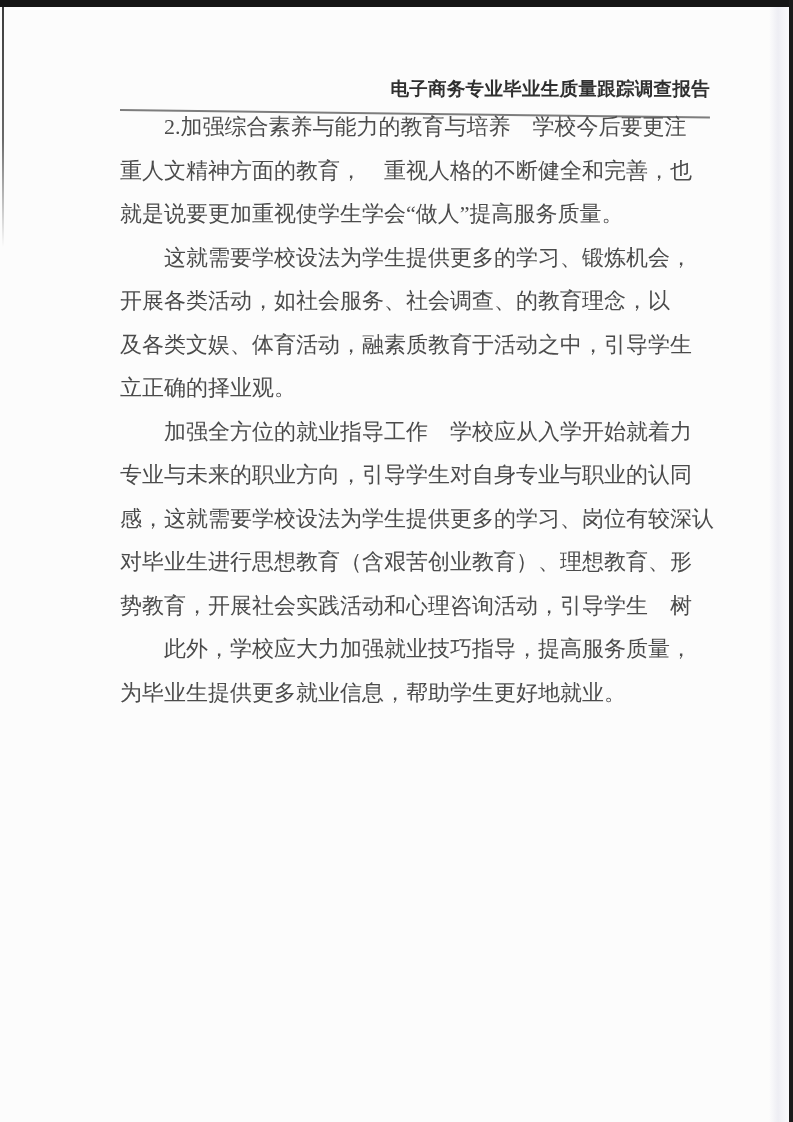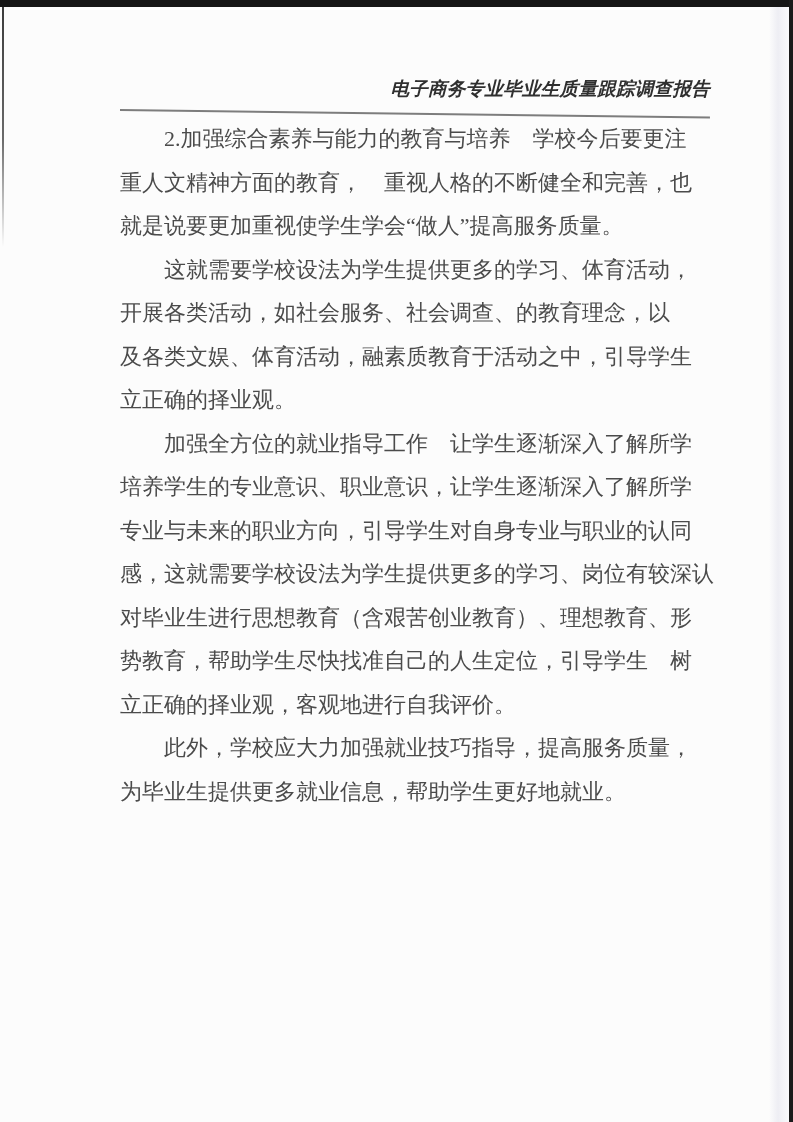--- a/index.html
+++ b/index.html
@@ -45,34 +45,33 @@
     position: absolute;
     top: 76px; left: 120px;
     width: 590px;
     text-align: right;
     font-family: "Liberation Sans", "DejaVu Sans", sans-serif;
     font-weight: 700;
     font-size: 18.5px;
     letter-spacing: 0.3px;
     color: #2f2f2f;
     white-space: nowrap;
-    font-style: italic;
   }
   .head-rule {
     position: absolute;
     top: 109px; left: 120px;
     width: 590px; height: 2px;
     background: #7d7d7d;
     transform: rotate(0.72deg);
     transform-origin: left center;
   }
   
   .body-text {
     position: absolute;
-    top: 117px; left: 120px;
+    top: 105px; left: 120px;
     width: 574px;
     font-size: 22px;
     line-height: 43.5px;
     color: #4b4b4b;
     letter-spacing: 0px;
   }
   .body-text p {
     margin: 0;
     padding: 0;
   }
@@ -102,34 +101,32 @@
 
   <main class="body-text">
 
     <p>
       <span class="line indent">2.加强综合素养与能力的教育与培养　学校今后要更注</span>
       <span class="line">重人文精神方面的教育，　重视人格的不断健全和完善，也</span>
       <span class="line">就是说要更加重视使学生学会“做人”提高服务质量。</span>
     </p>
 
     <p>
-      <span class="line indent">这就需要学校设法为学生提供更多的学习、体育活动，</span>
+      <span class="line indent">这就需要学校设法为学生提供更多的学习、锻炼机会，</span>
       <span class="line">开展各类活动，如社会服务、社会调查、的教育理念，以</span>
       <span class="line">及各类文娱、体育活动，融素质教育于活动之中，引导学生</span>
       <span class="line">立正确的择业观。</span>
     </p>
 
     <p>
-      <span class="line indent">加强全方位的就业指导工作　让学生逐渐深入了解所学</span>
-      <span class="line">培养学生的专业意识、职业意识，让学生逐渐深入了解所学</span>
+      <span class="line indent">加强全方位的就业指导工作　学校应从入学开始就着力</span>
       <span class="line">专业与未来的职业方向，引导学生对自身专业与职业的认同</span>
       <span class="line">感，这就需要学校设法为学生提供更多的学习、岗位有较深认</span>
       <span class="line">对毕业生进行思想教育（含艰苦创业教育）、理想教育、形</span>
-      <span class="line">势教育，帮助学生尽快找准自己的人生定位，引导学生　树</span>
-      <span class="line">立正确的择业观，客观地进行自我评价。</span>
+      <span class="line">势教育，开展社会实践活动和心理咨询活动，引导学生　树</span>
     </p>
 
     <p>
       <span class="line indent">此外，学校应大力加强就业技巧指导，提高服务质量，</span>
       <span class="line">为毕业生提供更多就业信息，帮助学生更好地就业。</span>
     </p>
 
   </main>
 </div>
 

